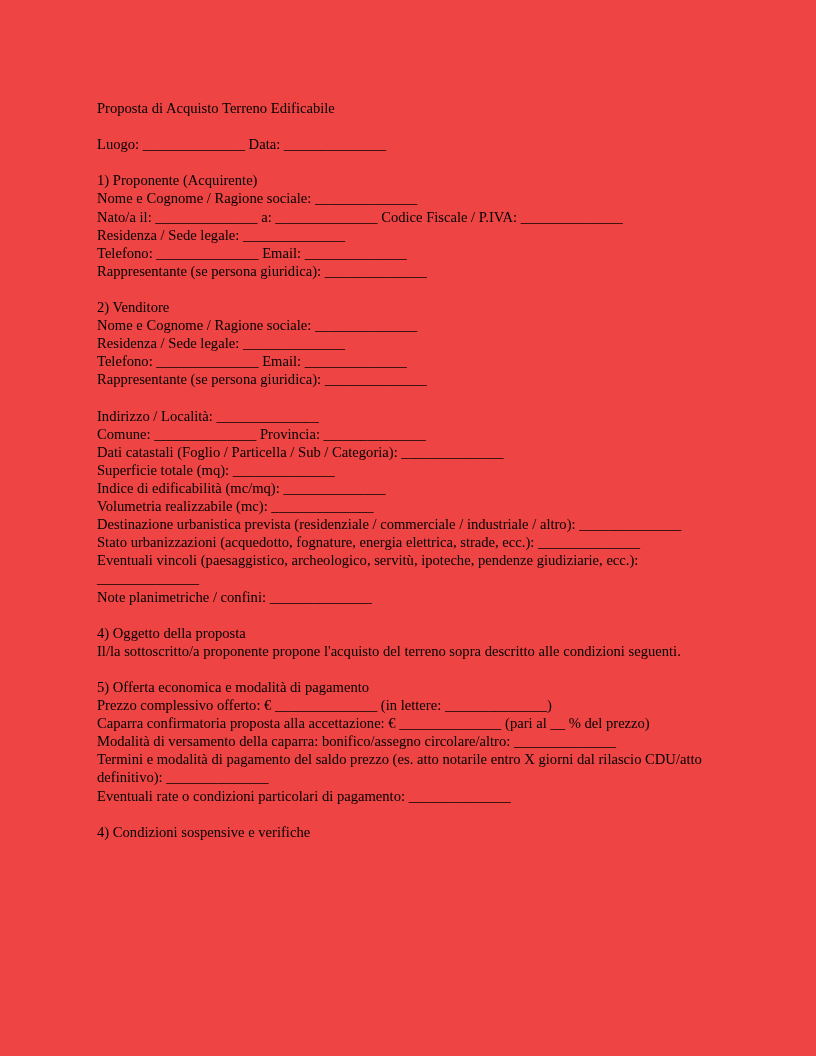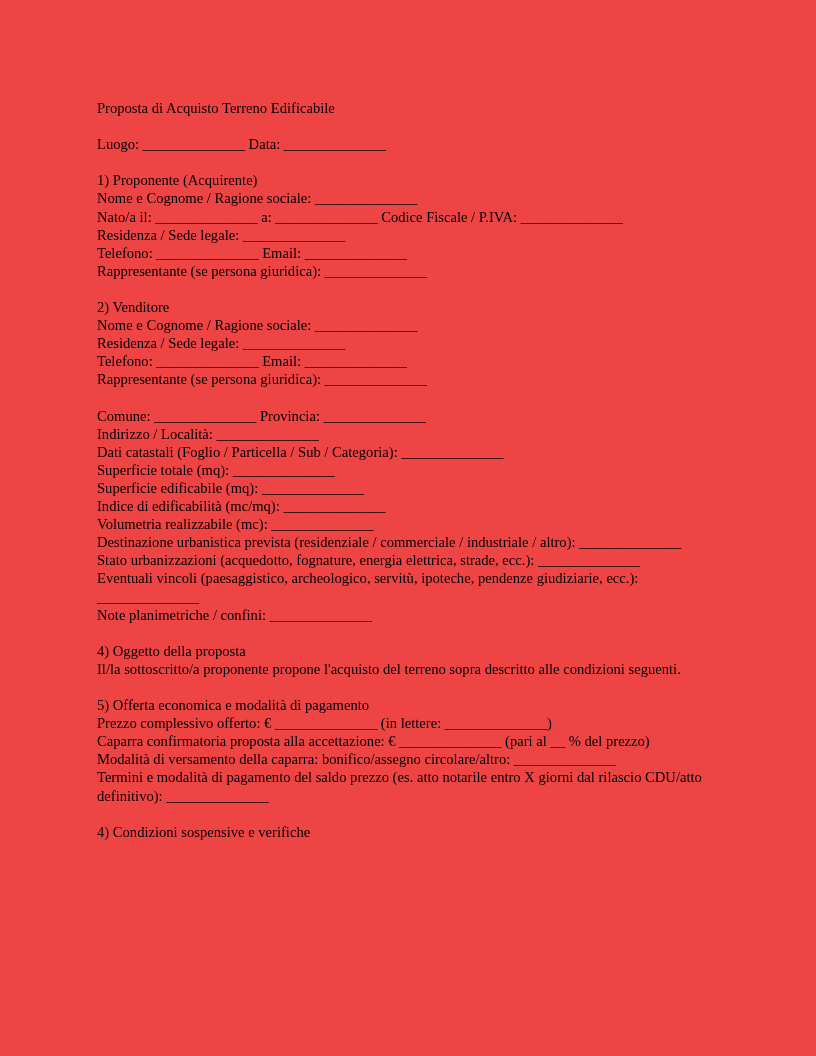--- a/index.html
+++ b/index.html
@@ -57,36 +57,36 @@
       <div class="line">Residenza / Sede legale: ______________</div>
       <div class="line">Telefono: ______________ Email: ______________</div>
       <div class="line">Rappresentante (se persona giuridica): ______________</div>
       <div class="line blank">&nbsp;</div>
       <div class="line">2) Venditore</div>
       <div class="line">Nome e Cognome / Ragione sociale: ______________</div>
       <div class="line">Residenza / Sede legale: ______________</div>
       <div class="line">Telefono: ______________ Email: ______________</div>
       <div class="line">Rappresentante (se persona giuridica): ______________</div>
       <div class="line blank">&nbsp;</div>
+      <div class="line">Indirizzo / Località: ______________</div>
       <div class="line">Comune: ______________ Provincia: ______________</div>
-      <div class="line">Indirizzo / Località: ______________</div>
       <div class="line">Dati catastali (Foglio / Particella / Sub / Categoria): ______________</div>
       <div class="line">Superficie totale (mq): ______________</div>
-      <div class="line">Superficie edificabile (mq): ______________</div>
       <div class="line">Indice di edificabilità (mc/mq): ______________</div>
       <div class="line">Volumetria realizzabile (mc): ______________</div>
       <div class="line">Destinazione urbanistica prevista (residenziale / commerciale / industriale / altro): ______________</div>
       <div class="line">Stato urbanizzazioni (acquedotto, fognature, energia elettrica, strade, ecc.): ______________</div>
       <div class="line">Eventuali vincoli (paesaggistico, archeologico, servitù, ipoteche, pendenze giudiziarie, ecc.): ______________</div>
       <div class="line">Note planimetriche / confini: ______________</div>
       <div class="line blank">&nbsp;</div>
       <div class="line">4) Oggetto della proposta</div>
       <div class="line">Il/la sottoscritto/a proponente propone l'acquisto del terreno sopra descritto alle condizioni seguenti.</div>
       <div class="line blank">&nbsp;</div>
       <div class="line">5) Offerta economica e modalità di pagamento</div>
       <div class="line">Prezzo complessivo offerto: € ______________ (in lettere: ______________)</div>
       <div class="line">Caparra confirmatoria proposta alla accettazione: € ______________ (pari al __ % del prezzo)</div>
       <div class="line">Modalità di versamento della caparra: bonifico/assegno circolare/altro: ______________</div>
       <div class="line">Termini e modalità di pagamento del saldo prezzo (es. atto notarile entro X giorni dal rilascio CDU/atto definitivo): ______________</div>
+      <div class="line">Eventuali rate o condizioni particolari di pagamento: ______________</div>
       <div class="line blank">&nbsp;</div>
       <div class="line">4) Condizioni sospensive e verifiche</div>
     </div>
 </div>
 
 </body></html>

